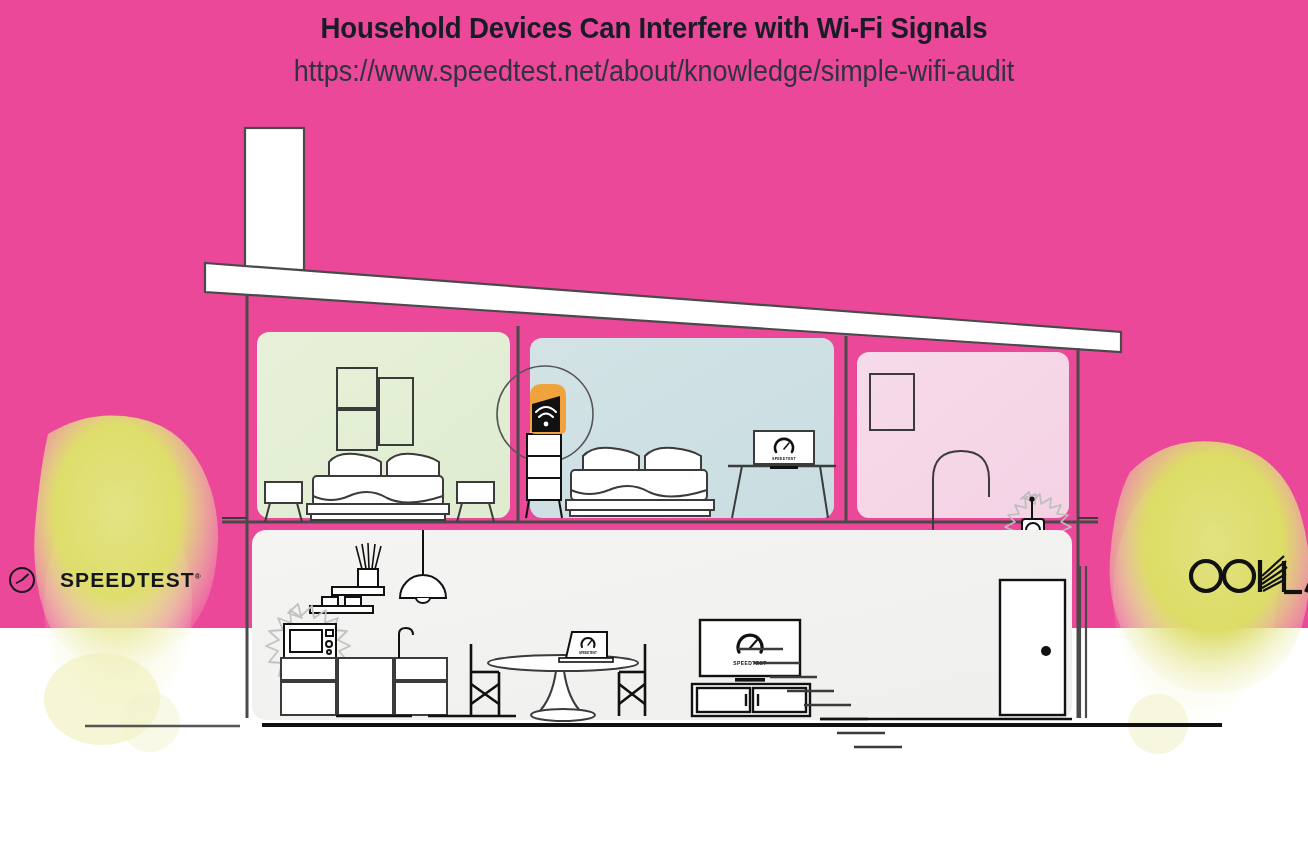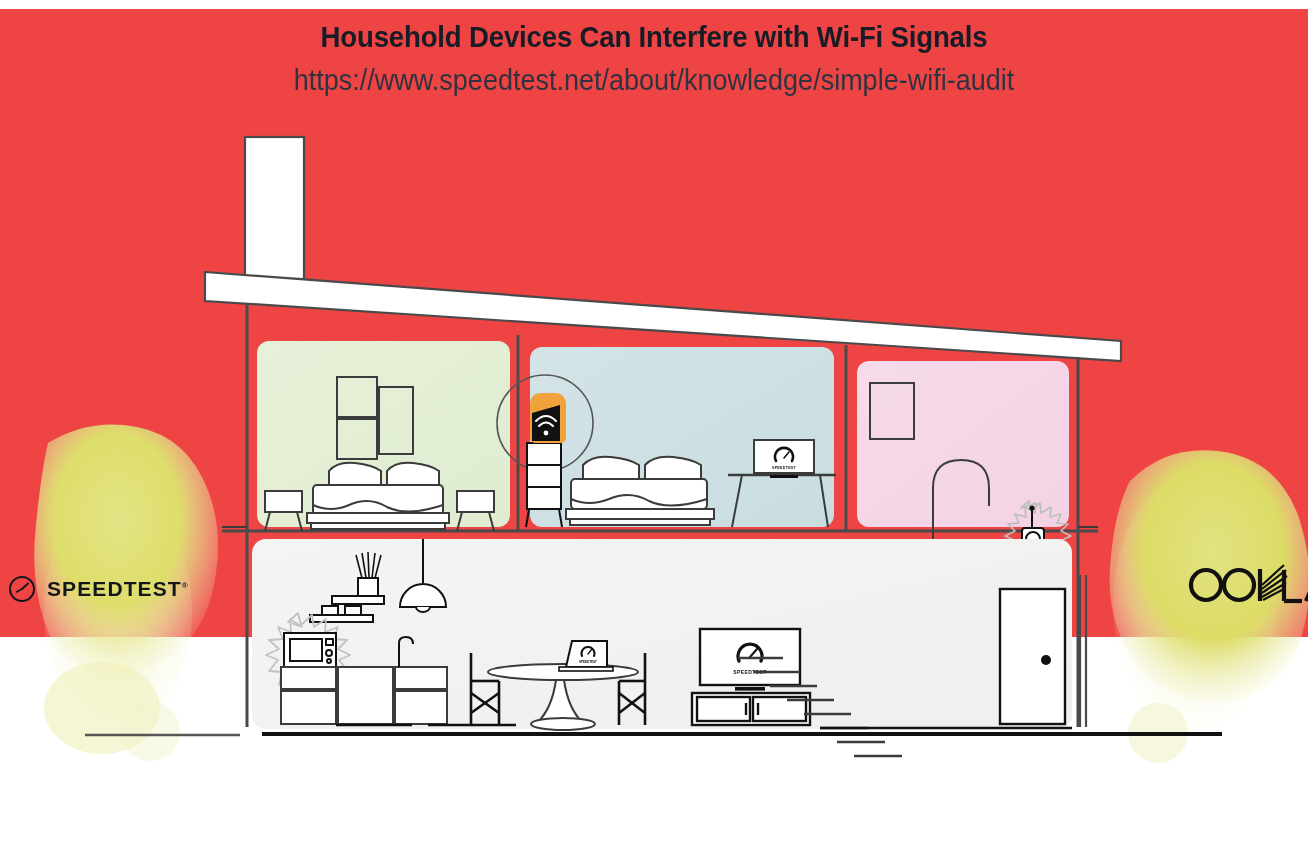--- a/index.html
+++ b/index.html
@@ -12,22 +12,21 @@
     width: 1308px;
     height: 861px;
     overflow: hidden;
     font-family: "Liberation Sans", sans-serif;
     position: relative;
   }
   .page {
     position: relative;
     width: 1308px;
     height: 628px;
-    background: #ef4444;
-    margin-top: 9px;
+    background: #ec4899;
   }
 
   
   .header {
     position: absolute;
     left: 0;
     top: 0;
     width: 1308px;
     text-align: center;
   }
@@ -74,21 +73,21 @@
     bottom: 0;
     width: 1308px;
     height: 100px;
   }
   .brand-speedtest {
     position: absolute;
     left: 8px;
     bottom: 34px;
     display: flex;
     align-items: center;
-    gap: 11px;
+    gap: 24px;
   }
   .brand-speedtest .wordmark {
     font-family: "Liberation Sans", sans-serif;
     font-size: 21px;
     font-weight: 700;
     letter-spacing: 1.1px;
     color: #15161c;
     position: relative;
   }
   .brand-speedtest .tm {

